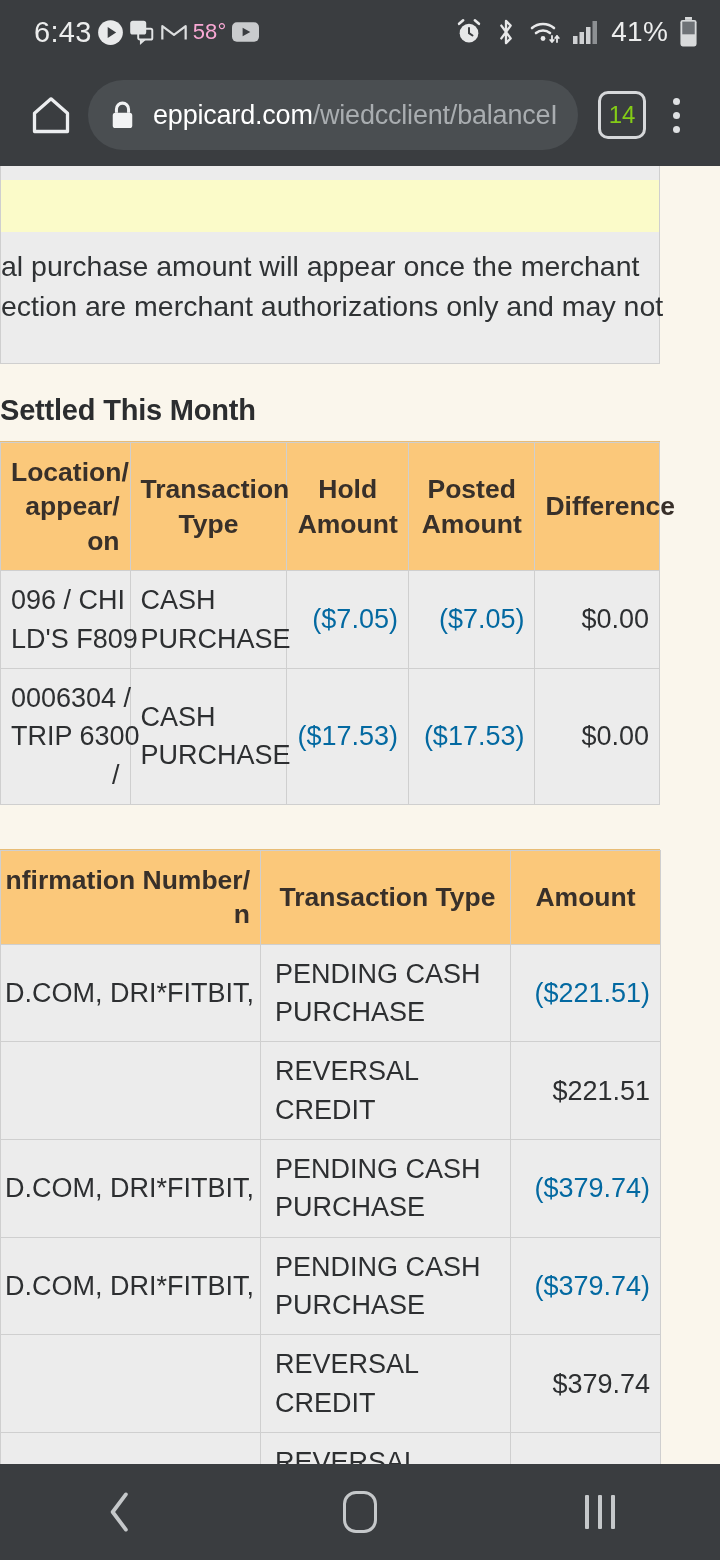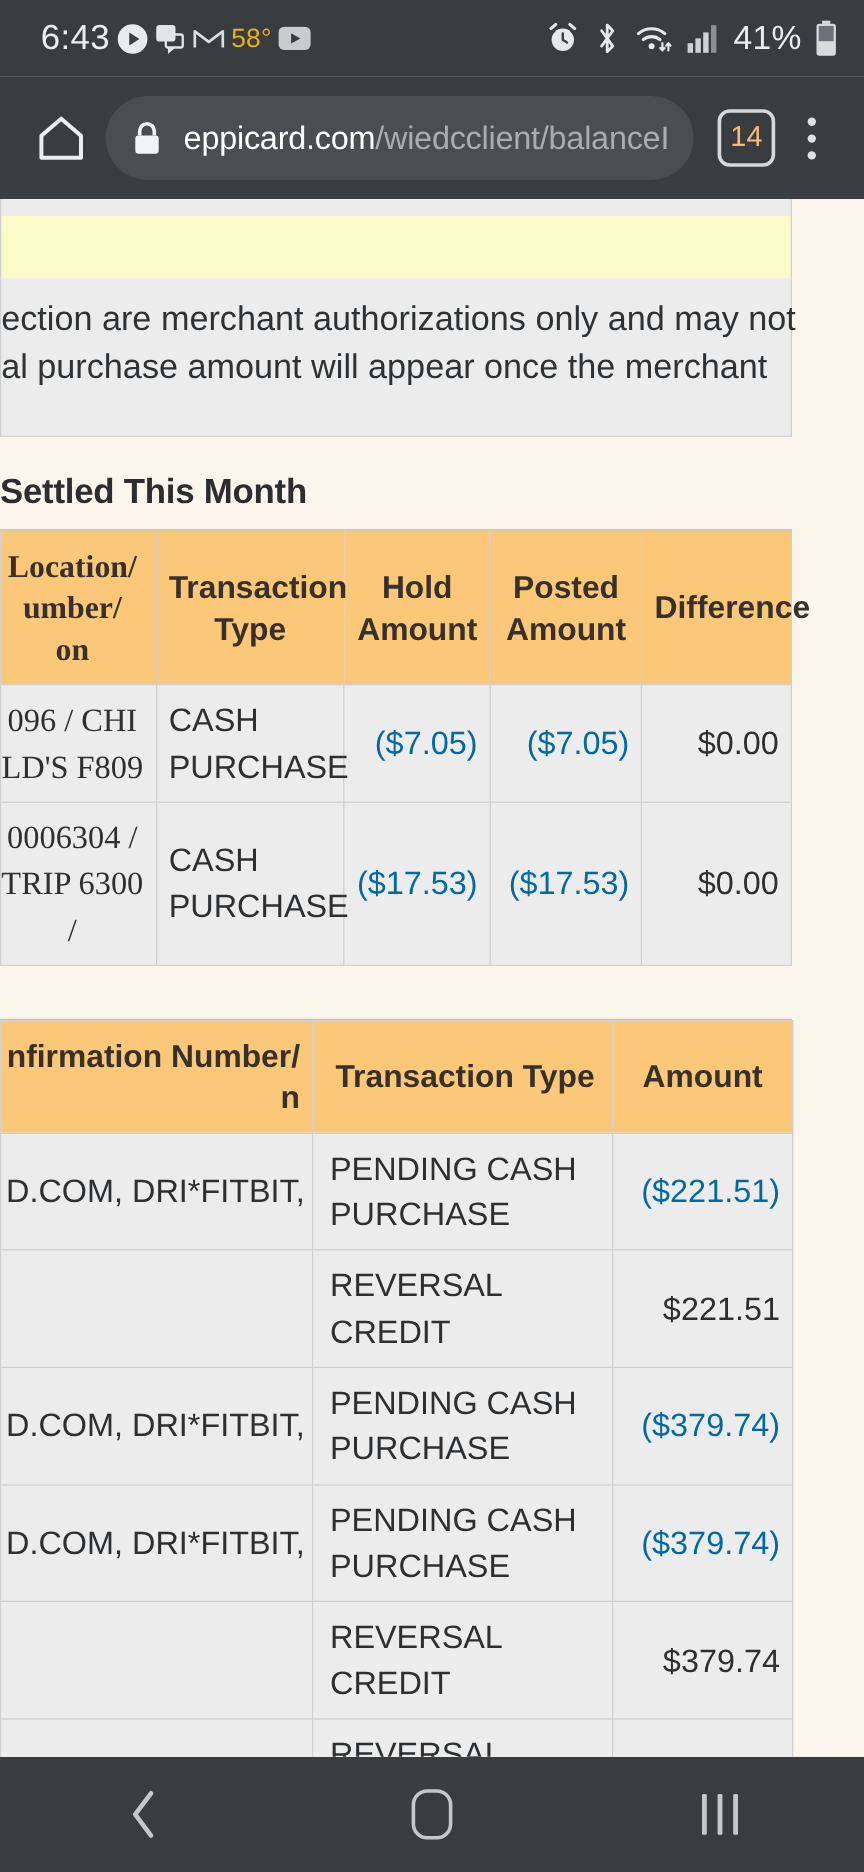--- a/index.html
+++ b/index.html
@@ -12,21 +12,21 @@
 
   
   .statusbar {
     height:64px; background:#3a3d40; color:#e8e9ea;
     display:flex; align-items:center; justify-content:space-between;
     padding:0 22px 0 34px;
   }
   .sb-left { display:flex; align-items:center; gap:5px; }
   .sb-right { display:flex; align-items:center; gap:11px; }
   .sb-clock { font-size:29px; font-weight:400; letter-spacing:.3px; color:#eceded; }
-  .sb-temp { font-size:22px; color:#eab308; letter-spacing:.2px; }
+  .sb-temp { font-size:22px; color:#f9a8d4; letter-spacing:.2px; }
   .sb-batt-text { font-size:28px; color:#eceded; letter-spacing:.2px; }
   .ico { display:inline-flex; align-items:center; justify-content:center; }
 
   
   .browserbar {
     height:102px; background:#3a3d40;
     display:flex; align-items:center; padding:0 18px 0 22px; gap:4px;
   }
   .home-btn { width:58px; height:58px; display:flex; align-items:center; justify-content:center; flex:none; }
   .omnibox {
@@ -37,21 +37,21 @@
   .url-text {
     font-size:27px; white-space:nowrap; overflow:hidden;
     letter-spacing:-.2px; font-weight:500;
   }
   .url-host { color:#ffffff; }
   .url-path { color:#a9adb0; }
   .tabcount {
     width:48px; height:48px; flex:none; margin-left:16px;
     border:3px solid #d6d8da; border-radius:10px;
     display:flex; align-items:center; justify-content:center;
-    font-size:24px; color:#fdba74; font-weight:500;
+    font-size:24px; color:#84cc16; font-weight:500;
   }
   .menu-dots { width:52px; flex:none; display:flex; flex-direction:column;
     align-items:center; justify-content:center; gap:7px; }
   .menu-dots i { width:7px; height:7px; border-radius:50%; background:#dfe1e3; display:block; }
 
   
   .page { position:relative; height:1298px; background:#faf6ec; overflow:hidden; }
 
   
   .notice-wrap { width:660px; }
@@ -77,21 +77,21 @@
   table, td, th { border:1px solid #cfcfcf; }
   th {
     background:#fbc87a; color:#38302a; font-weight:bold;
     font-size:26.5px; line-height:1.3; padding:12px 10px;
     text-align:center; vertical-align:middle;
   }
   td {
     font-size:27px; color:#2d2f31; line-height:1.42;
     padding:10px 10px; vertical-align:middle; background:#ececec;
   }
-  .t1-c0 { width:128px; text-align:center; padding-left:0;font-family:Liberation Serif, serif; }
+  .t1-c0 { width:128px; text-align:right; padding-left:10px; }
   .t1-c1 { width:155px; text-align:left; }
   .t1-c2 { width:120px; text-align:right; }
   .t1-c3 { width:125px; text-align:right; }
   .t1-c4 { width:123px; text-align:right; }
   .t2-c0 { width:260px; text-align:right; padding-left:4px; }
   .t2-c1 { width:250px; text-align:left; padding-left:14px;margin-top:42px; }
   .t2-c2 { width:150px; text-align:right; }
   .neg { color:#0369a1; }
   .nowrapcell { white-space:nowrap; }
   .gap-block { height:44px; }
@@ -205,34 +205,34 @@
     <i></i>
   </div>
 </div>
 
 <div class="page">
 
   <div class="notice-wrap">
     <div class="notice-top-strip"></div>
     <div class="notice-yellow"></div>
     <div class="notice-body">
+      <div class="notice-line">al purchase amount will appear once the merchant</div>
       <div class="notice-line">ection are merchant authorizations only and may not</div>
-      <div class="notice-line">al purchase amount will appear once the merchant</div>
     </div>
   </div>
 
   <div class="sec-head">Settled This Month</div>
   <div class="hairline"></div>
 
   <table>
     <thead>
       <tr>
         <th class="t1-c0">
           <div>Location/</div>
-          <div>umber/</div>
+          <div>appear/</div>
           <div>on</div>
         </th>
         <th class="t1-c1" style="text-align:center">
           <div>Transaction</div>
           <div>Type</div>
         </th>
         <th class="t1-c2" style="text-align:center">
           <div>Hold</div>
           <div>Amount</div>
         </th>

